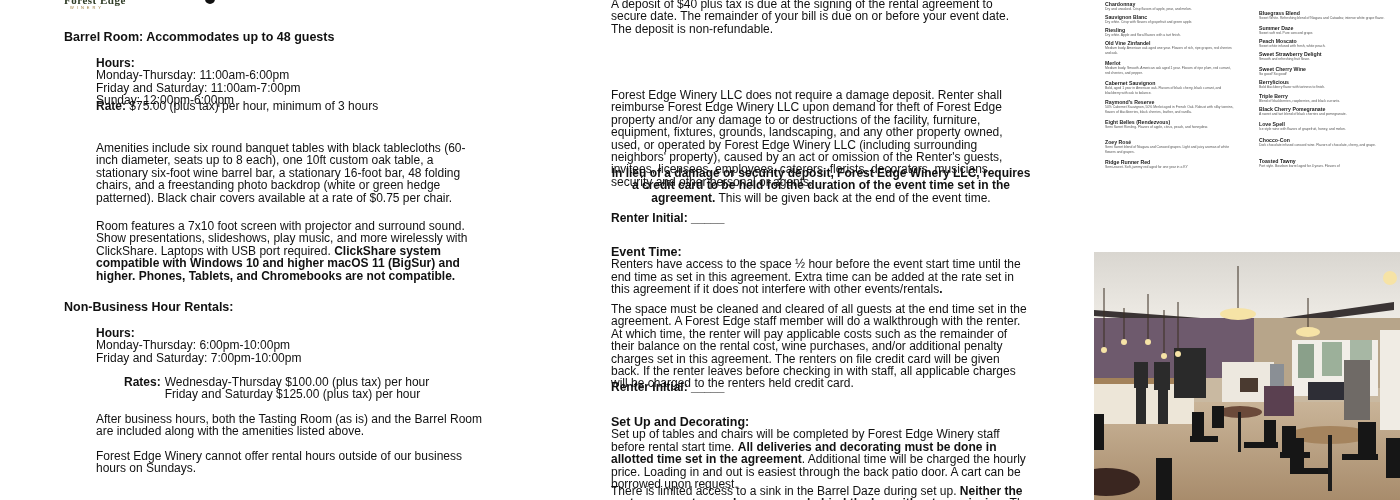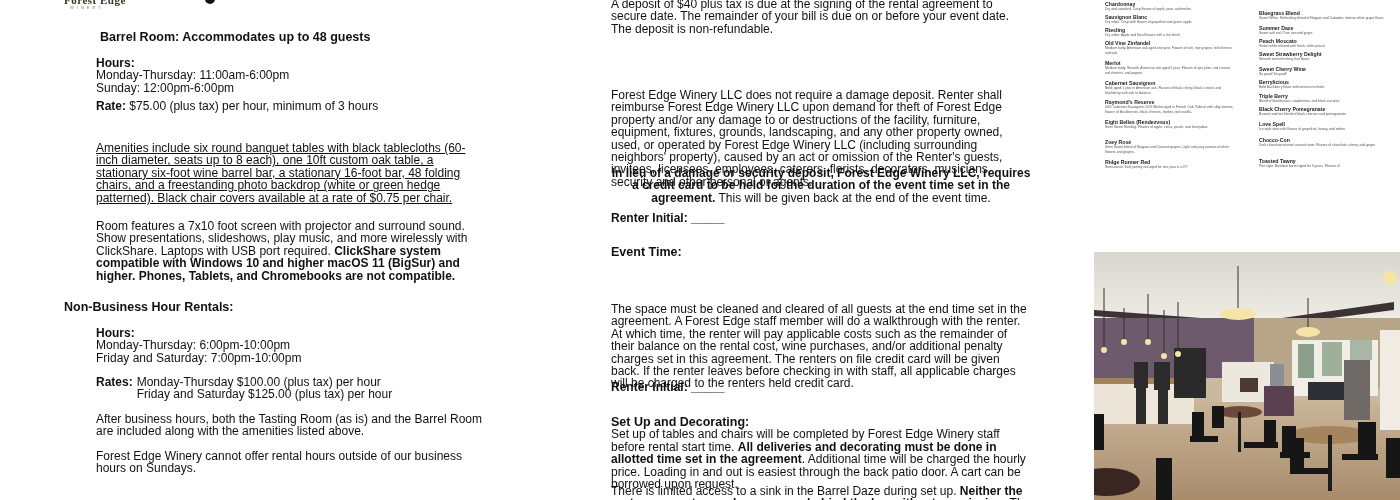--- a/index.html
+++ b/index.html
@@ -14,69 +14,70 @@
     .right { left: 1094px; width: 306px; height: 500px; }
     b, .b { font-weight: bold; }
     .logo { position: absolute; left: 64px; top: -4px; width: 80px; height: 14px; }
     .logo .top { font-family: "Liberation Serif", serif; font-size: 11px; color: #2f3b26; letter-spacing: 0.5px; line-height: 9px; font-weight: bold; }
     .logo .sub { font-size: 4px; color: #9a7a3a; letter-spacing: 3px; line-height: 6px; padding-left: 6px; }
     .logo-tail { position: absolute; left: 205px; top: -4px; width: 10px; height: 8px; background: #111; border-radius: 0 0 5px 5px; }
     .h-sec { position: absolute; font-weight: bold; font-size: 12.5px; }
     .blk { position: absolute; left: 32px; width: 390px; }
     .mid .blk { left: 0; width: 420px; }
     .mid .h { font-weight: bold; font-size: 12.5px; }
-    .rates-row { display: flex; }
+    .rates-row { display: flex; margin-left: 28px; }
     .rates-row .lbl { font-weight: bold; margin-right: 4px; }
     .menu { position: absolute; left: 0; top: 0; width: 306px; height: 252px; background: #fff; }
     .wine { position: absolute; width: 130px; }
     .wine .n { font-size: 5.2px; font-weight: bold; color: #222; line-height: 6px; }
     .wine .d { font-size: 3.4px; color: #555; line-height: 4.6px; }
     .photo { position: absolute; left: 0; top: 252px; width: 306px; height: 248px; overflow: hidden; background: #c9b9a1; }
   </style>
 </head>
 <body>
 
 <div class="logo">
   <div class="top">Forest Edge</div>
   <div class="sub">WINERY</div>
 </div>
 <div class="logo-tail"></div>
 
 <div class="col left">
-  <div class="h-sec" style="top:31px;margin-left:36px;">Barrel Room: Accommodates up to 48 guests</div>
+  <div class="h-sec" style="top:31px;">Barrel Room: Accommodates up to 48 guests</div>
 
   <div class="blk" style="top:57px;">
     <div class="b">Hours:</div>
     <div>Monday-Thursday: 11:00am-6:00pm</div>
+    <div>Friday and Saturday: 11:00am-7:00pm</div>
     <div>Sunday: 12:00pm-6:00pm</div>
   </div>
 
   <div class="blk" style="top:100px;">
     <span class="b">Rate:</span><span> $75.00 (plus tax) per hour, minimum of 3 hours</span>
   </div>
 
-  <div class="blk" style="top:142px;text-decoration:underline;">Amenities include six round banquet tables with black tablecloths (60-inch diameter, seats up to 8 each), one 10ft custom oak table, a stationary six-foot wine barrel bar, a stationary 16-foot bar, 48 folding chairs, and a freestanding photo backdrop (white or green hedge patterned). Black chair covers available at a rate of $0.75 per chair.</div>
+  <div class="blk" style="top:142px;">Amenities include six round banquet tables with black tablecloths (60-inch diameter, seats up to 8 each), one 10ft custom oak table, a stationary six-foot wine barrel bar, a stationary 16-foot bar, 48 folding chairs, and a freestanding photo backdrop (white or green hedge patterned). Black chair covers available at a rate of $0.75 per chair.</div>
 
   <div class="blk" style="top:220px;">
     <span>Room features a 7x10 foot screen with projector and surround sound. Show presentations, slideshows, play music, and more wirelessly with ClickShare. Laptops with USB port required. </span><span class="b">ClickShare system compatible with Windows 10 and higher macOS 11 (BigSur) and higher. Phones, Tablets, and Chromebooks are not compatible.</span>
   </div>
 
   <div class="h-sec" style="top:301px;">Non-Business Hour Rentals:</div>
 
   <div class="blk" style="top:327px;">
     <div class="b">Hours:</div>
     <div>Monday-Thursday: 6:00pm-10:00pm</div>
     <div>Friday and Saturday: 7:00pm-10:00pm</div>
   </div>
 
   <div class="blk" style="top:376px;">
     <div class="rates-row">
       <span class="lbl">Rates:</span>
       <div>
-        <div>Monday-Thursday $100.00 (plus tax) per hour</div>
+        <div>Wednesday-Thursday $100.00 (plus tax) per hour</div>
         <div>Friday and Saturday $125.00 (plus tax) per hour</div>
       </div>
     </div>
   </div>
 
   <div class="blk" style="top:413px;">After business hours, both the Tasting Room (as is) and the Barrel Room are included along with the amenities listed above.</div>
   <div class="blk" style="top:450px;">Forest Edge Winery cannot offer rental hours outside of our business hours on Sundays.</div>
 </div>
 
 <div class="col mid">
@@ -86,20 +87,21 @@
   <div class="blk" style="top:89px;">Forest Edge Winery LLC does not require a damage deposit. Renter shall reimburse Forest Edge Winery LLC upon demand for theft of Forest Edge property and/or any damage to or destructions of the facility, furniture, equipment, fixtures, grounds, landscaping, and any other property owned, used, or operated by Forest Edge Winery LLC (including surrounding neighbors' property), caused by an act or omission of the Renter's guests, invitees, licensees, employees, caterers, florists, decorators, musicians, security and other personal or agents.</div>
 
   <div class="blk" style="top:167px;text-align:center;">
     <span class="b">In lieu of a damage or security deposit, Forest Edge Winery LLC, requires a credit card to be held for the duration of the event time set in the agreement.</span><span> This will be given back at the end of the event time.</span>
   </div>
 
   <div class="blk b" style="top:212px;">Renter Initial: _____</div>
 
   <div class="blk" style="top:246px;">
     <div class="h">Event Time:</div>
+    <div><span>Renters have access to the space ½ hour before the event start time until the end time as set in this agreement. Extra time can be added at the rate set in this agreement if it does not interfere with other events/rentals</span><span class="b">.</span></div>
   </div>
 
   <div class="blk" style="top:303px;">The space must be cleaned and cleared of all guests at the end time set in the agreement. A Forest Edge staff member will do a walkthrough with the renter. At which time, the renter will pay applicable costs such as the remainder of their balance on the rental cost, wine purchases, and/or additional penalty charges set in this agreement. The renters on file credit card will be given back. If the renter leaves before checking in with staff, all applicable charges will be charged to the renters held credit card.</div>
 
   <div class="blk b" style="top:381px;">Renter Initial: _____</div>
 
   <div class="blk" style="top:416px;">
     <div class="h">Set Up and Decorating:</div>
     <div><span>Set up of tables and chairs will be completed by Forest Edge Winery staff before rental start time. </span><span class="b">All deliveries and decorating must be done in allotted time set in the agreement</span><span>. Additional time will be charged the hourly price. Loading in and out is easiest through the back patio door. A cart can be borrowed upon request.</span></div>
   </div>

